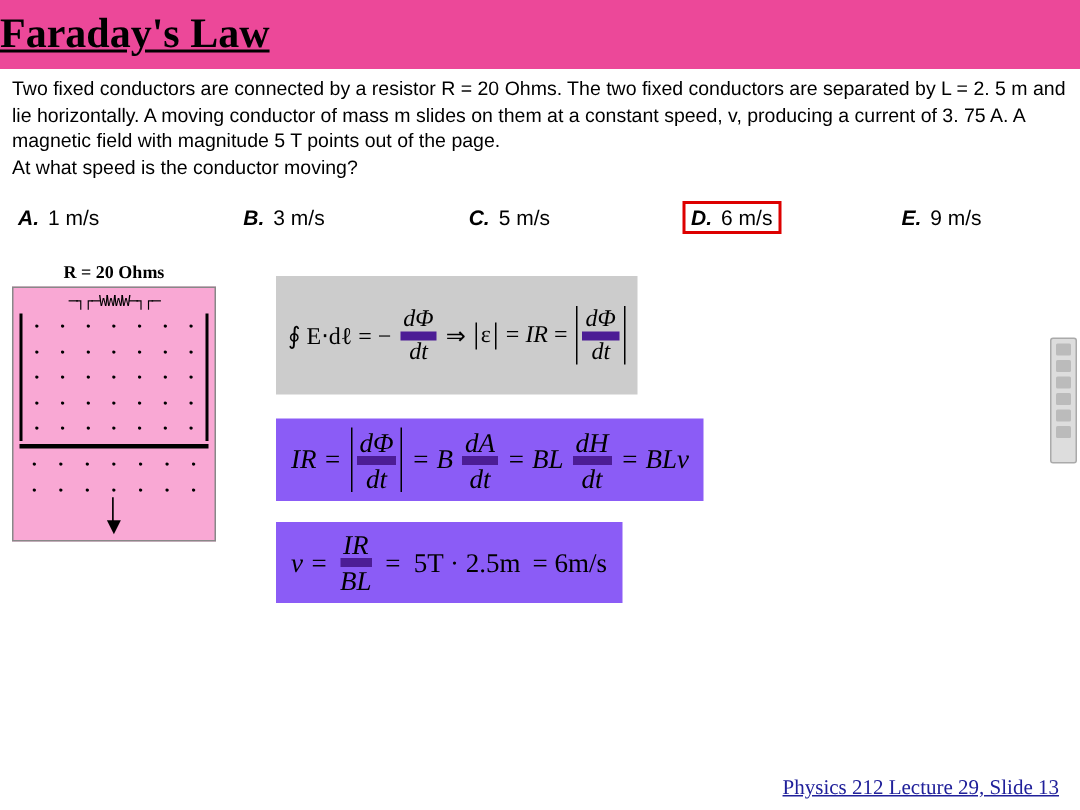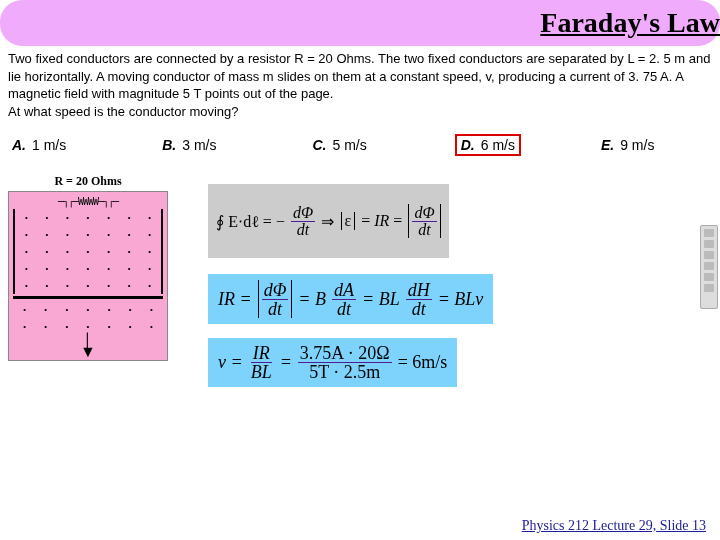--- a/index.html
+++ b/index.html
@@ -1,39 +1,39 @@
 <!DOCTYPE html>
 <html><head>
 <meta charset="utf-8">
 <style>
   * { box-sizing: border-box; margin: 0; padding: 0; }
   body { width: 720px; height: 540px; font-family: Arial, sans-serif; background: #fff; position: relative; overflow: hidden; }
-  .title-bar { background: #f0abfc; height: 46px; display: flex; align-items: center; justify-content: flex-end; border-radius: 22px; }
+  .title-bar { background: #ec4899; height: 46px; display: flex; align-items: center; justify-content: flex-start; }
   .title { font-family: "Comic Sans MS", cursive; font-size: 28px; font-weight: bold; color: #000; text-decoration: underline; }
   .problem { padding: 4px 8px 8px 8px; font-size: 13px; line-height: 1.35; }
   .answers { display: flex; padding: 6px 8px 10px 8px; font-size: 14px; align-items: center; }
   .ans { display: flex; align-items: baseline; gap: 6px; padding: 1px 4px; }
   .ans .lbl { font-weight: bold; font-style: italic; }
   .ans.a { margin-left: 0; }
   .ans.b { margin-left: 88px; }
   .ans.c { margin-left: 88px; }
   .ans.d { margin-left: 84px; border: 2px solid #d00; }
   .ans.e { margin-left: 76px; }
   .content-row { display: flex; padding: 0 8px; }
-  .diagram { width: 160px; margin-top: 8px; }
+  .diagram { width: 136px; margin-top: 8px; }
   .rlabel { font-family: 'Times New Roman', serif; font-weight: bold; font-size: 12px; text-align: center; margin-bottom: 2px; }
   .circuit { border: 1px solid #888; padding: 4px; background: #f9a8d4; }
   .right { flex: 1; padding-left: 40px; padding-top: 18px; }
   .faraday-line { display: flex; align-items: center; gap: 8px; font-family: "Comic Sans MS", cursive; font-size: 17px; margin-bottom: 16px; }
   .eq-box { background: #ccc; padding: 20px 8px; font-family: 'Times New Roman', serif; font-size: 16px; display: flex; align-items: center; gap: 6px; }
   .frac { display: inline-flex; flex-direction: column; align-items: center; font-style: italic; line-height: 1; }
-  .frac .num { border-bottom: 1px solid #4c1d95; padding: 0 2px; }
+  .frac .num { border-bottom: 6px solid #4c1d95; padding: 0 2px; }
   .frac .den { padding: 0 2px; }
   .explain { font-family: "Comic Sans MS", cursive; font-size: 17px; line-height: 1.35; margin-bottom: 18px; }
-  .eq-block { background: #7dd3fc; padding: 6px 10px; font-family: 'Times New Roman', serif; font-style: italic; font-size: 18px; margin-bottom: 14px; display: inline-flex; align-items: center; gap: 6px; }
+  .eq-block { background: #8b5cf6; padding: 6px 10px; font-family: 'Times New Roman', serif; font-style: italic; font-size: 18px; margin-bottom: 14px; display: inline-flex; align-items: center; gap: 6px; }
   .footer { position: absolute; bottom: 6px; right: 14px; font-family: "Comic Sans MS", cursive; font-size: 14px; color: #20209a; text-decoration: underline; }
   .clicker { position: absolute; right: 2px; top: 225px; width: 18px; height: 84px; background: #ddd; border: 1px solid #aaa; border-radius: 2px; }
   .clicker div { width: 10px; height: 8px; background: #bbb; margin: 3px auto; border-radius: 1px; }
   .zig { font-family: monospace; font-size: 10px; letter-spacing: -1px; text-align: center; margin-bottom: 2px; }
   .dotgrid { display: grid; grid-template-columns: repeat(7, 1fr); gap: 8px 6px; padding: 4px; font-size: 8px; color: #000; border-left: 2px solid #000; border-right: 2px solid #000; text-align: center; }
   .bar { height: 3px; background: #000; margin: 2px 0; }
   .arrow-down { text-align: center; font-size: 16px; line-height: 0.6; margin-top: 2px; }
   .ital { font-style: italic; }
   .abs { border-left: 1px solid #000; border-right: 1px solid #000; padding: 0 3px; }
 </style>
@@ -174,21 +174,20 @@
     </div>
     <br>
     <div class="eq-block">
       <span>v =</span>
       <span class="frac">
           <span class="num">IR</span>
           <span class="den">BL</span>
         </span>
       <span>=</span>
       <span class="frac">
-          <span class="num" style="font-style:normal">3.75A · 20Ω</span>
           <span class="den" style="font-style:normal">5T · 2.5m</span>
         </span>
       <span style="font-style:normal">= 6m/s</span>
     </div>
   </div>
 </div>
 
 <div class="clicker">
   <div></div>
     <div></div>

